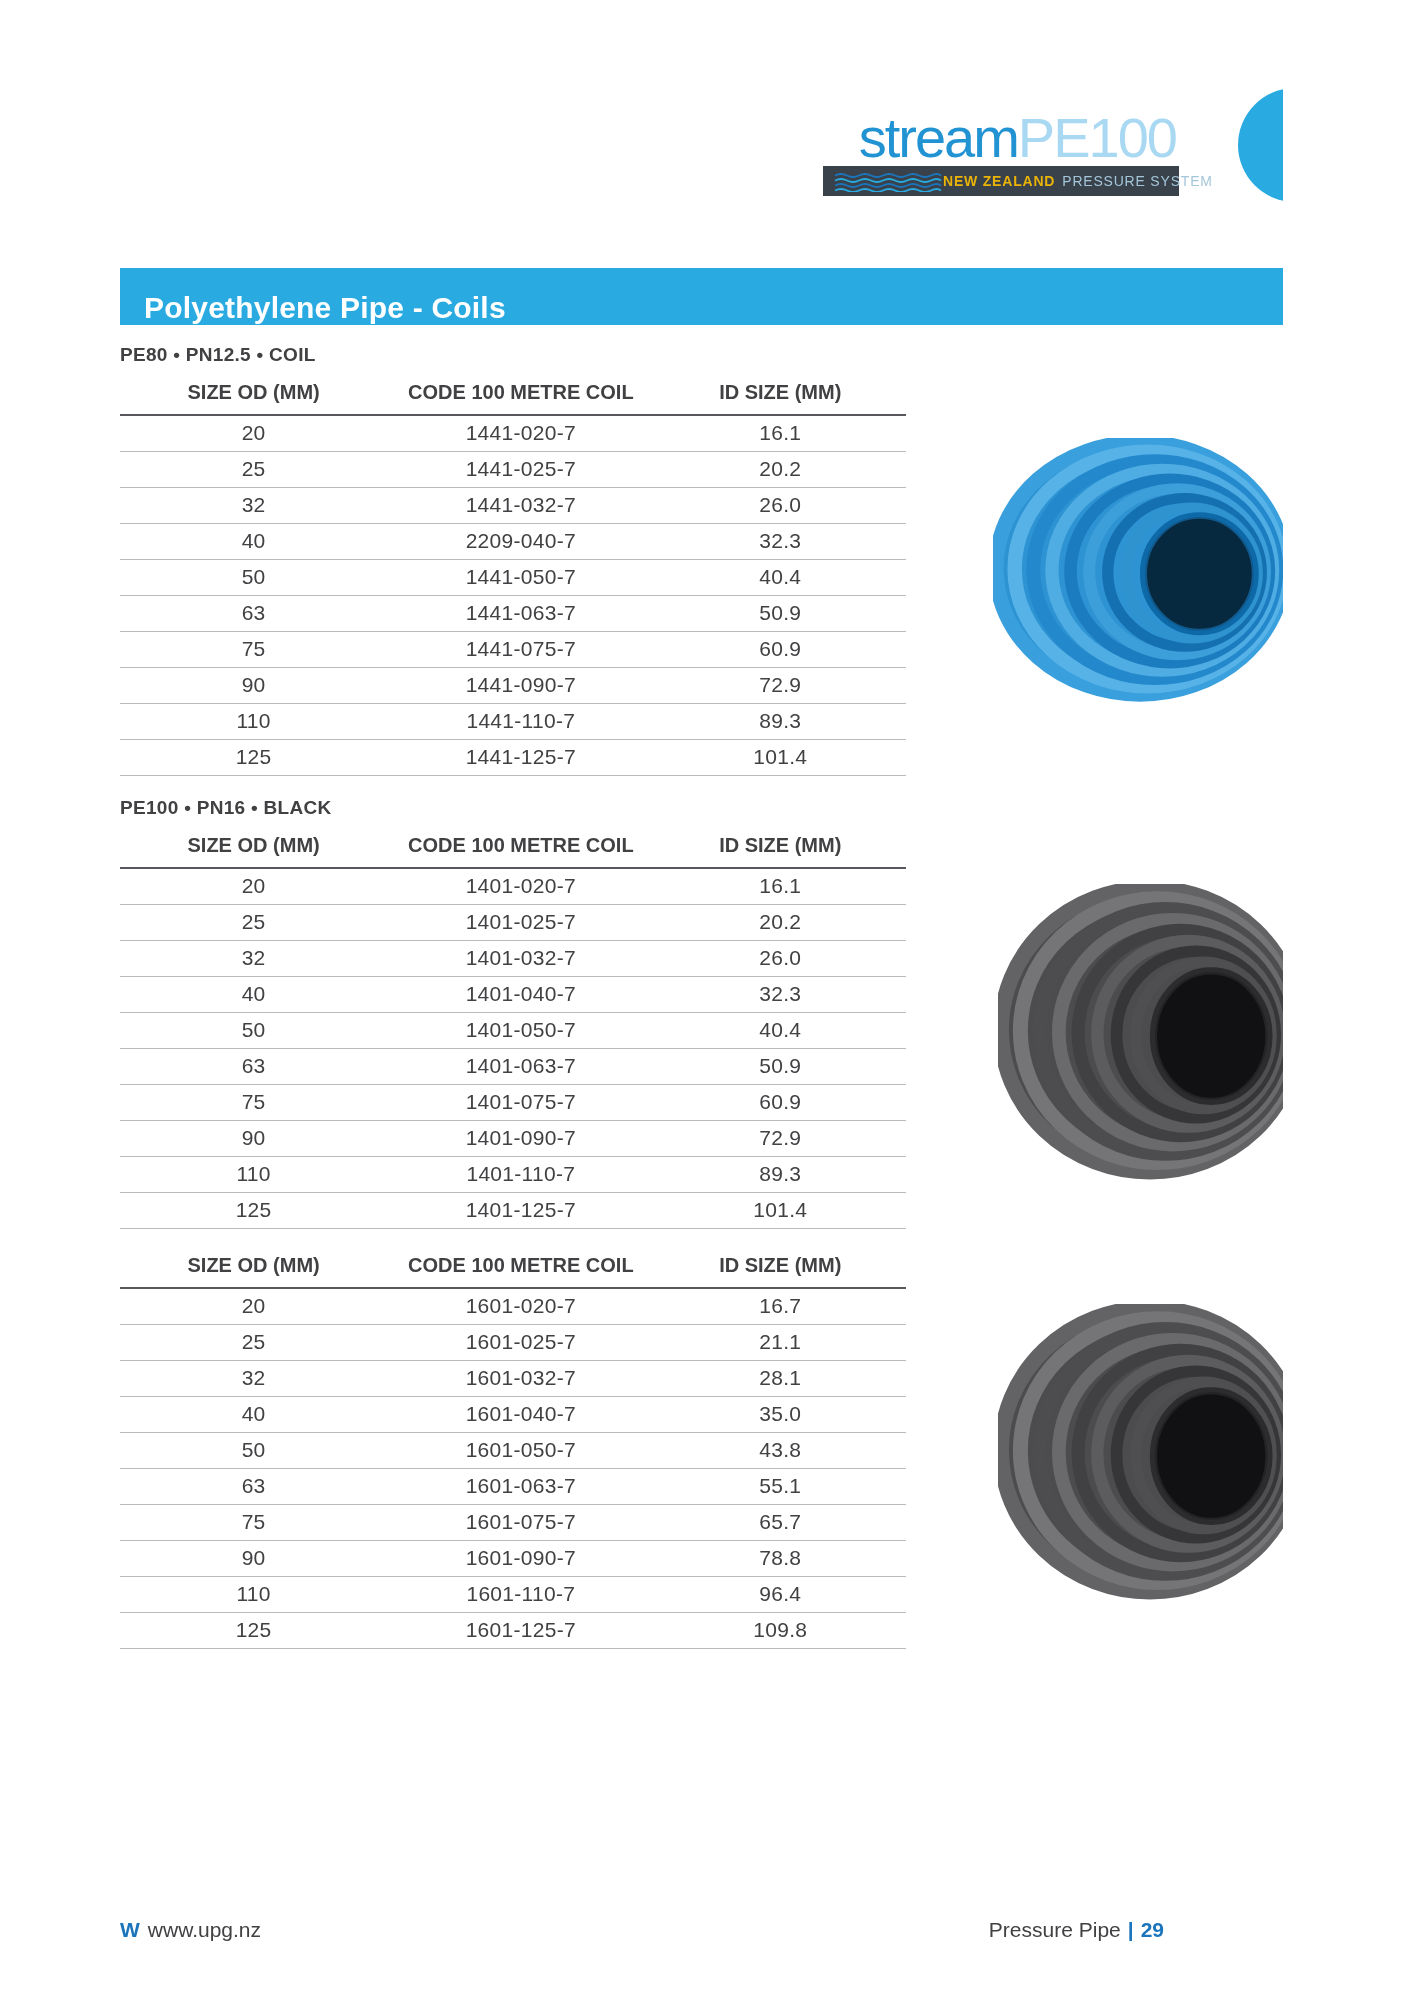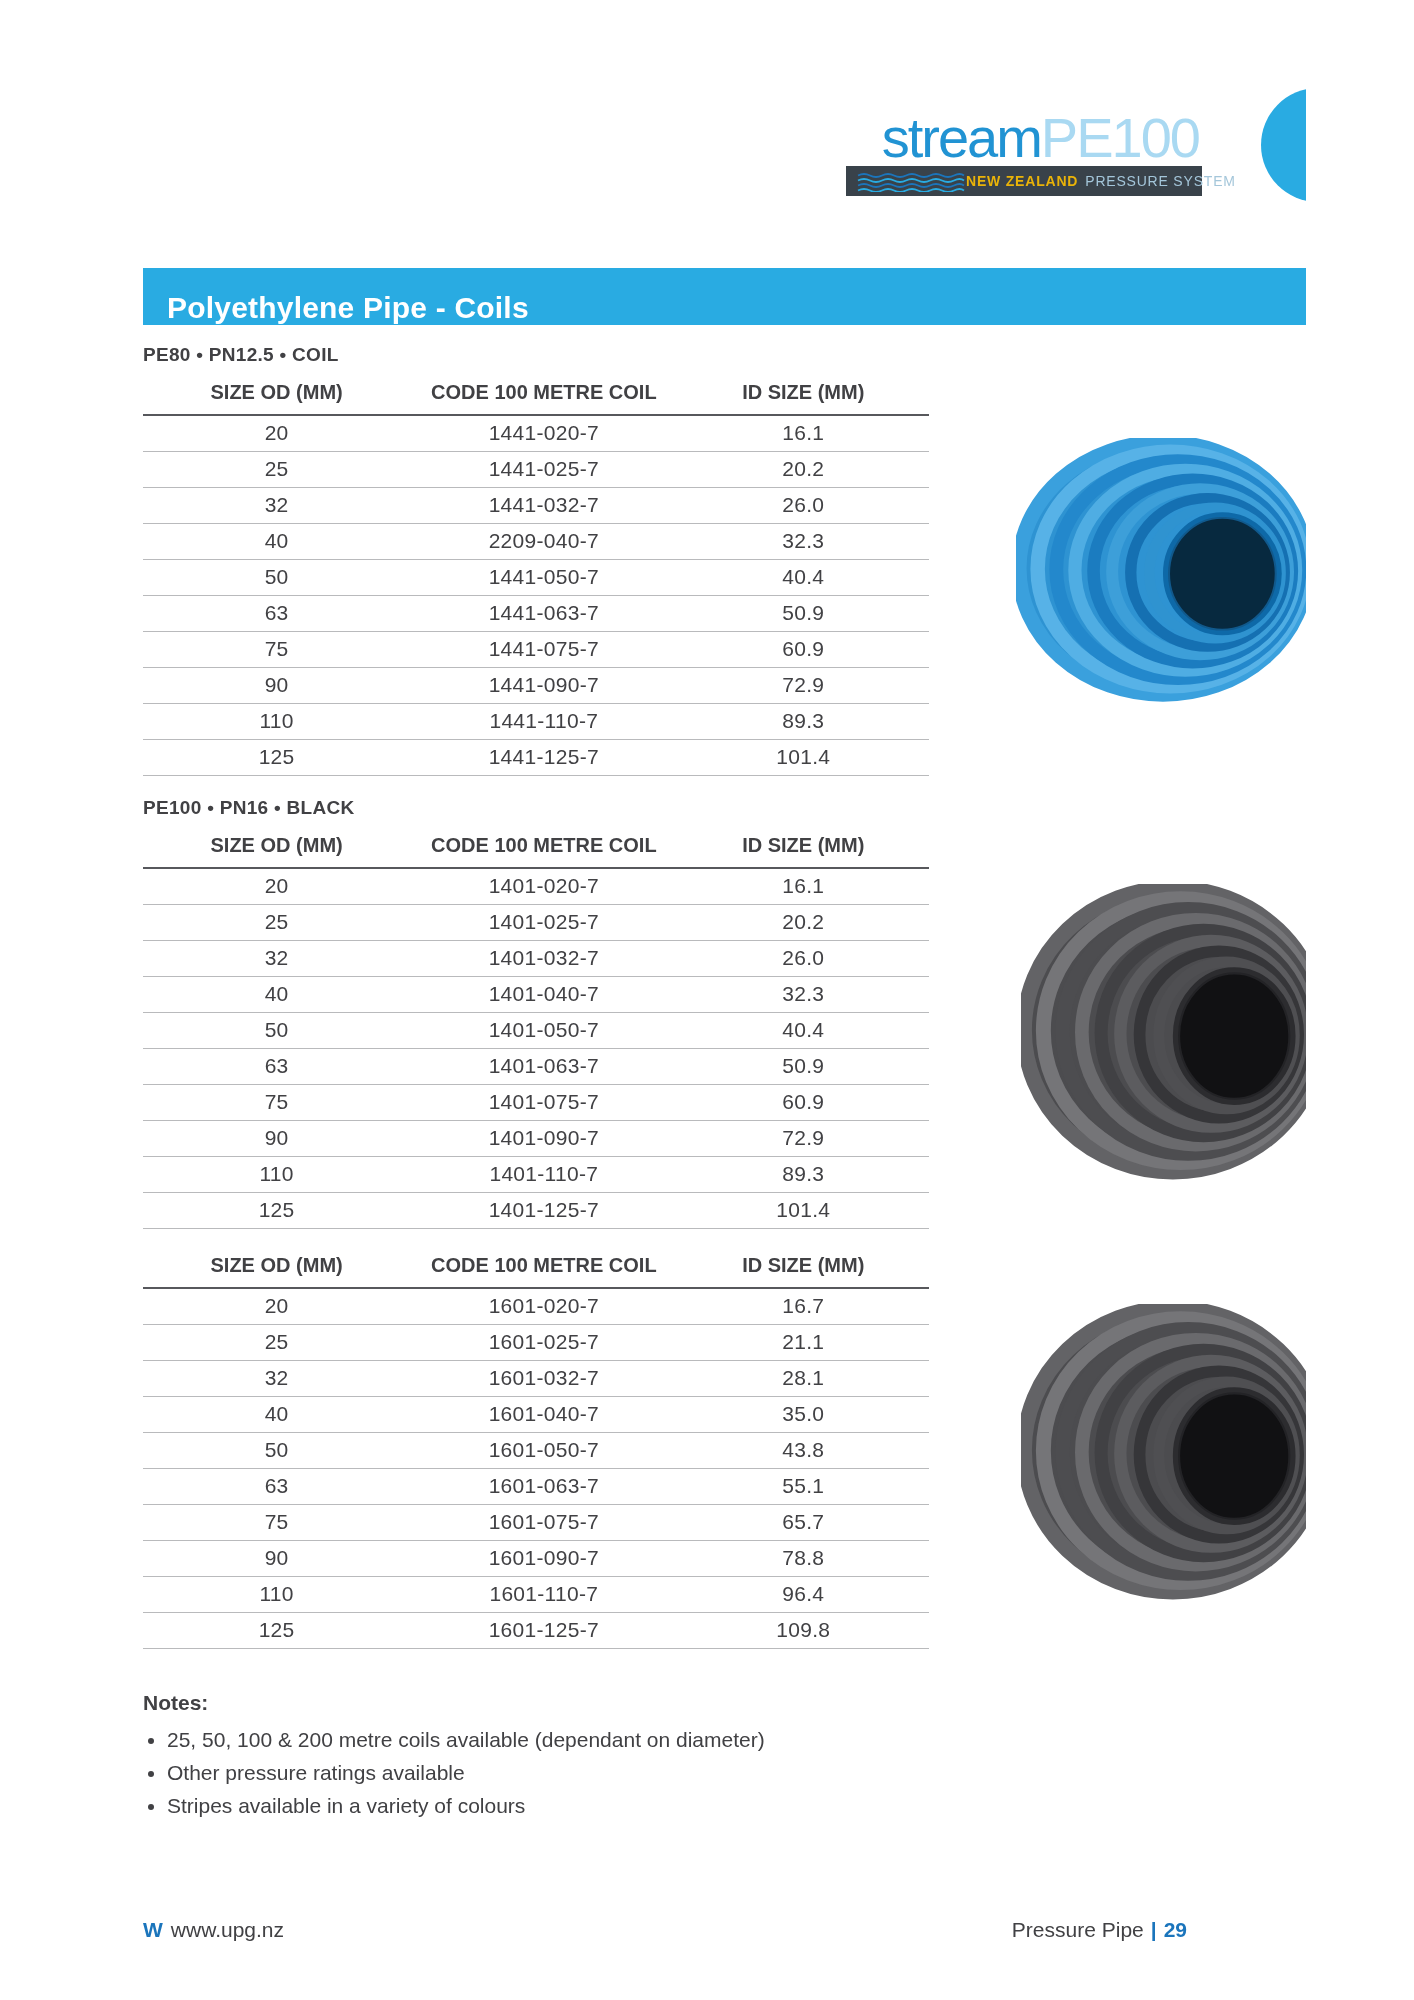--- a/index.html
+++ b/index.html
@@ -9,21 +9,21 @@
     --logo-bar-bg:#39424a;
     --tagline-light:#a4c6da;
     --footer-blue:#1b75bc;
     --text-dark:#414144;
     --table-line:#b9babc;
     --table-header-line:#57585c;
   }
   html,body{margin:0;padding:0;background:#ffffff;}
   .page{
     position:relative;width:1283px;height:2000px;background:#ffffff;overflow:hidden;
-    font-family:"Liberation Sans",sans-serif;color:var(--text-dark);margin-left:23px;
+    font-family:"Liberation Sans",sans-serif;color:var(--text-dark);
   }
   
   .corner-circle{position:absolute;top:88px;right:-69px;width:114px;height:114px;border-radius:50%;background:var(--accent-bar);}
   
   .logo{position:absolute;top:112px;right:104px;width:356px;}
   .logo-text{text-align:right;font-size:56px;line-height:.92;letter-spacing:-2px;white-space:nowrap;padding-right:3px;}
   .logo-stream{color:var(--logo-blue);}
   .logo-pe{color:var(--logo-light-blue);}
   .logo-bar{margin-top:2px;height:30px;background:var(--logo-bar-bg);display:flex;align-items:center;padding:0 10px;}
   .logo-waves{flex:0 0 auto;margin-top:2px;}
@@ -271,28 +271,20 @@
             </tr>
             <tr>
               <td>125</td>
               <td>1601-125-7</td>
               <td>109.8</td>
             </tr>
           </tbody>
       </table>
     </section>
 
-    <div class="notes">
-      <div class="notes-heading">Notes:</div>
-      <ul class="notes-list">
-          <li>25, 50, 100 &amp; 200 metre coils available (dependant on diameter)</li>
-          <li>Other pressure ratings available</li>
-          <li>Stripes available in a variety of colours</li>
-        </ul>
-    </div>
   </main>
 
   <svg class="coil c0" viewBox="0 0 300 290" preserveAspectRatio="none">
       <ellipse cx="146" cy="142" rx="143" ry="138" fill="#2e93d2"></ellipse>
       <ellipse cx="146" cy="142" rx="141" ry="136" fill="none" stroke="#11598c" stroke-width="4"></ellipse>
       <ellipse cx="146" cy="142" rx="143" ry="138" fill="none" stroke="#3aa0dd" stroke-width="15"></ellipse>
       <ellipse cx="153.375" cy="142.75" rx="131.875" ry="128.5" fill="none" stroke="#57b2e7" stroke-width="14.375"></ellipse>
       <ellipse cx="160.75" cy="143.5" rx="120.75" ry="119" fill="none" stroke="#2388cc" stroke-width="13.75"></ellipse>
       <ellipse cx="168.125" cy="144.25" rx="109.625" ry="109.5" fill="none" stroke="#4fade3" stroke-width="13.125"></ellipse>
       <ellipse cx="175.5" cy="145" rx="98.5" ry="100" fill="none" stroke="#1b7cc0" stroke-width="12.5"></ellipse>

